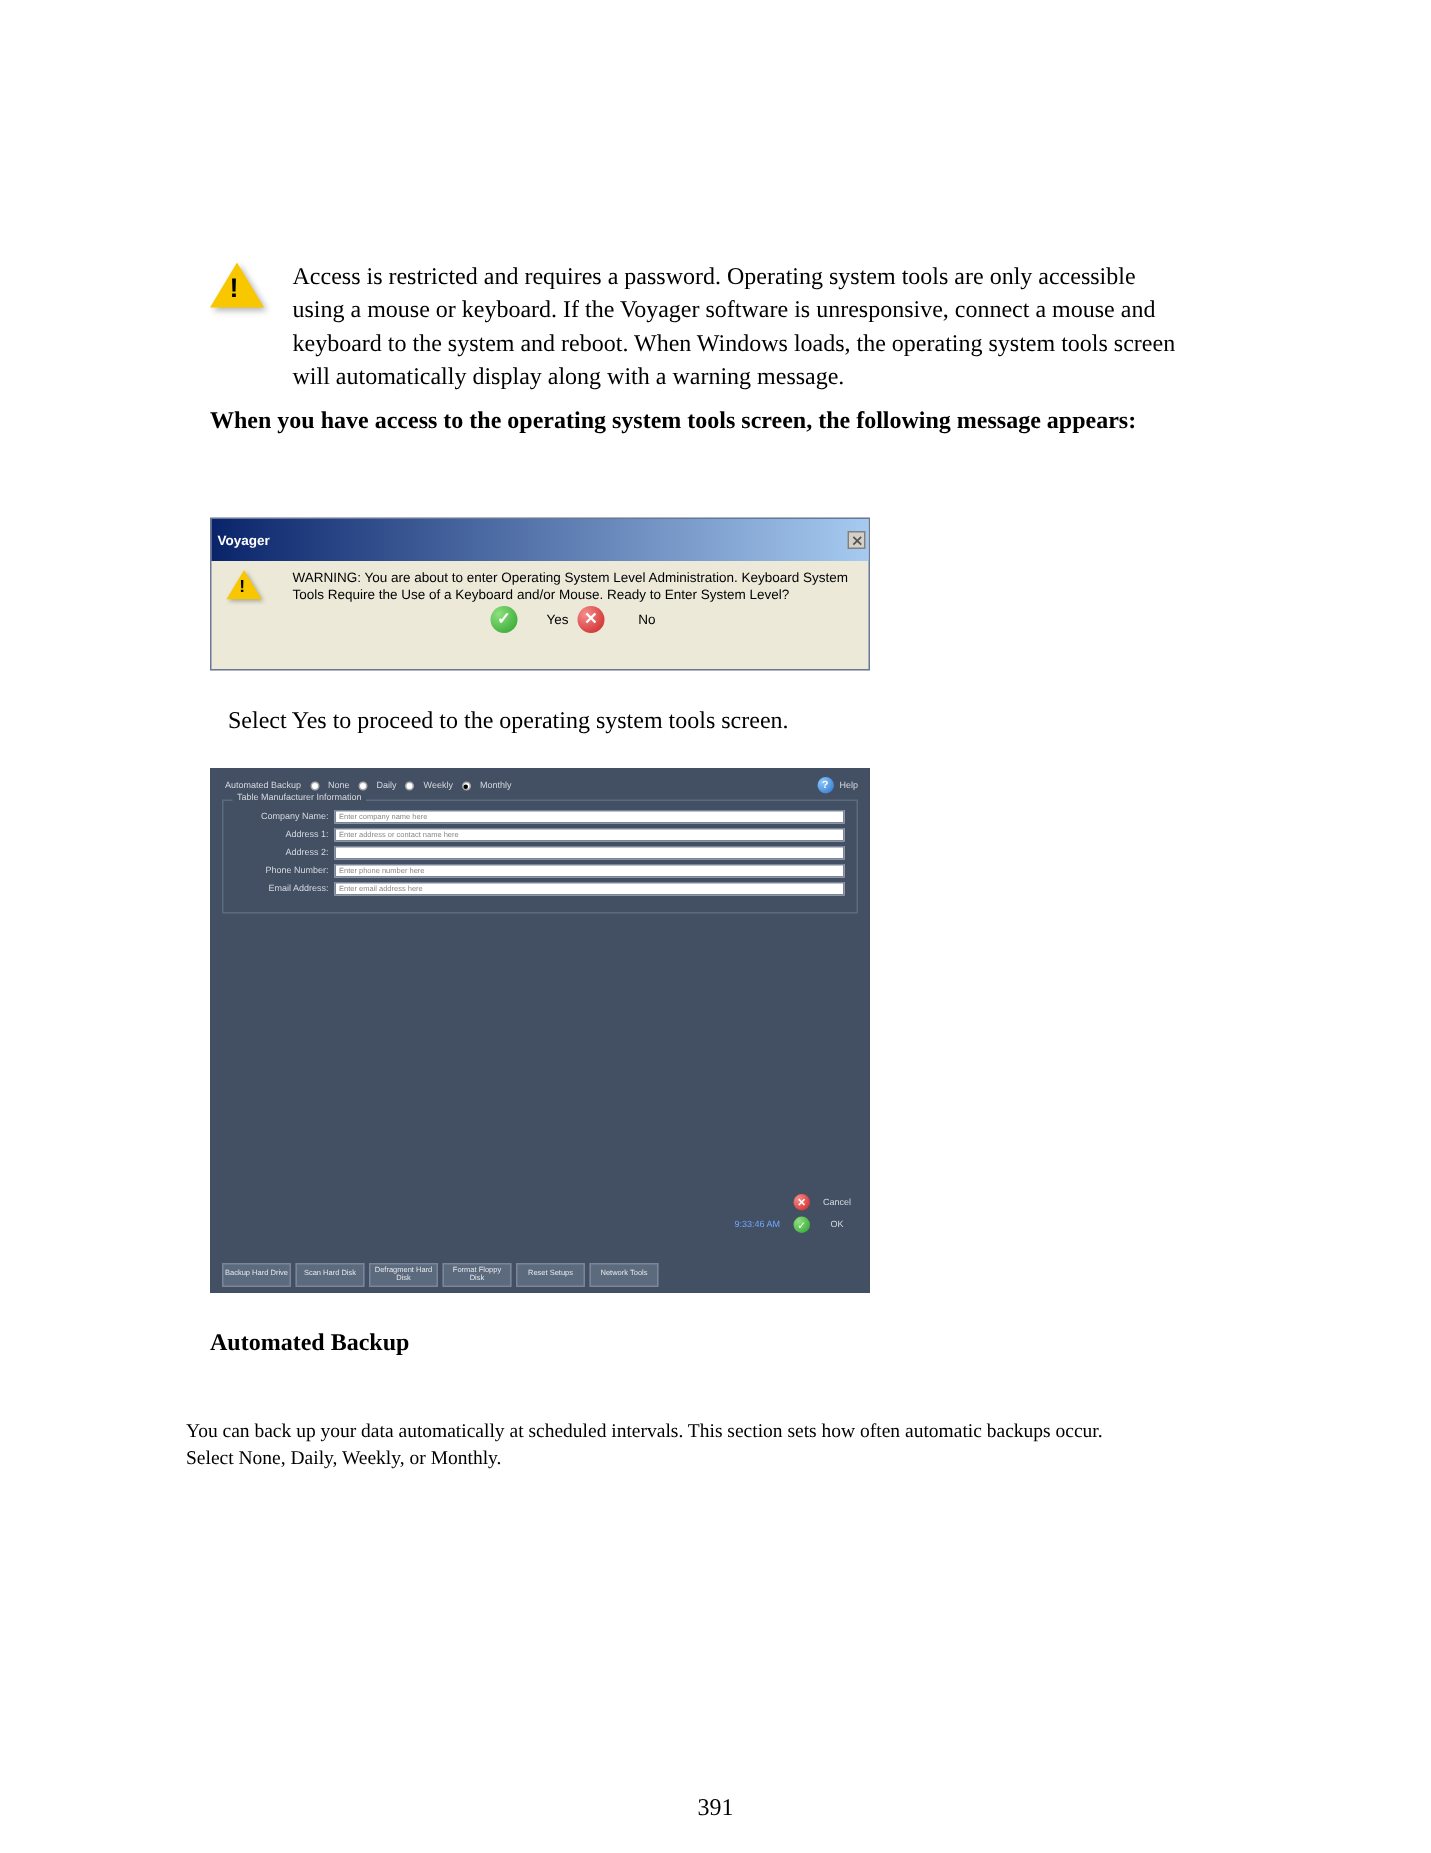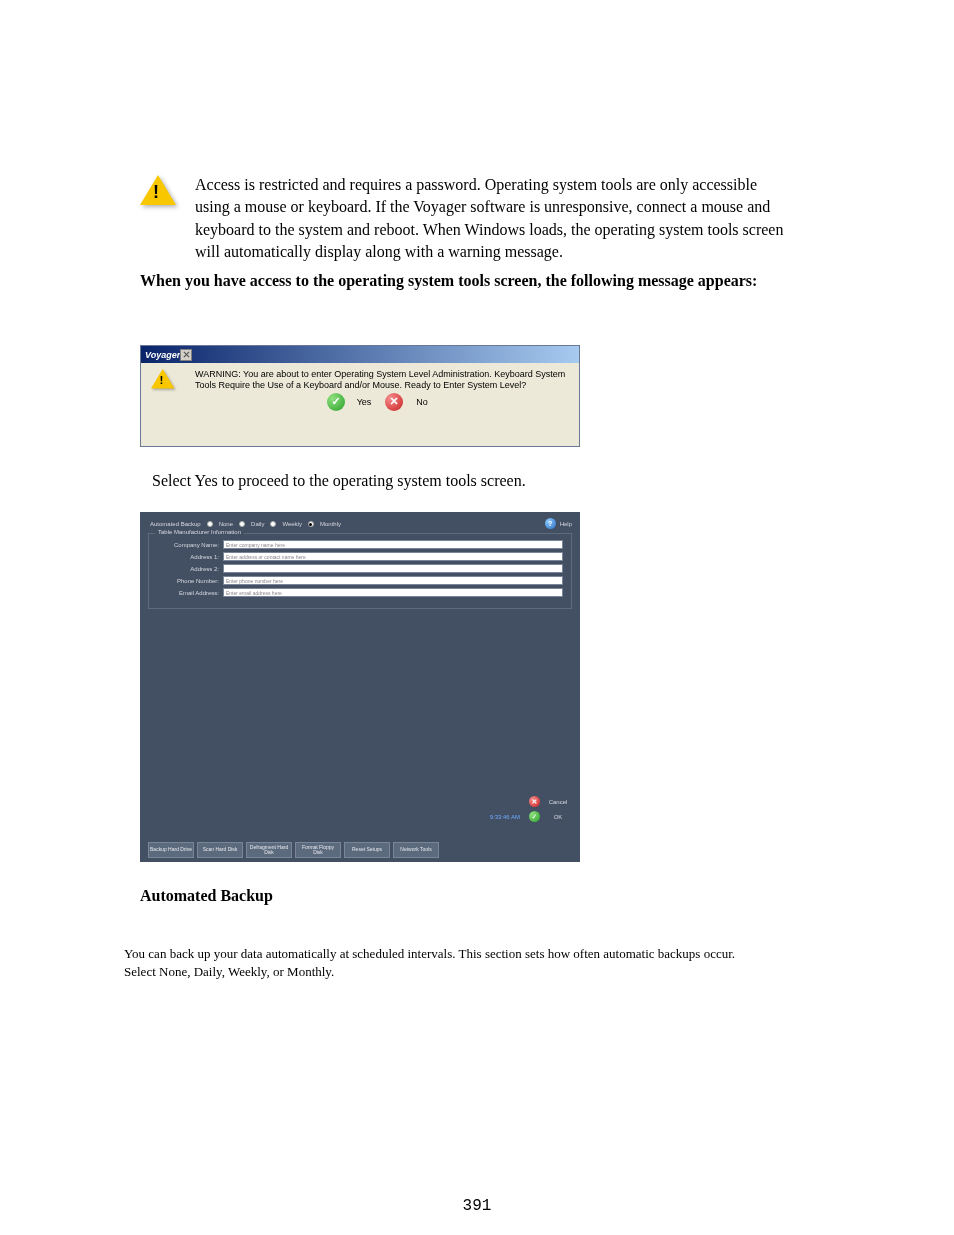--- a/index.html
+++ b/index.html
@@ -39,26 +39,26 @@
       position: absolute;
       left: 140px;
       top: 345px;
       width: 440px;
       height: 102px;
       border: 1px solid #6a7898;
       background: #ece9d8;
       font-family: Tahoma, Arial, sans-serif;
     }
     .dialog-titlebar {
-      height: 17px;
+      height: 28px;
       background: linear-gradient(to right, #0a246a, #a6caf0);
       display: flex;
       align-items: center;
+      justify-content: space-between;
       padding: 0 2px 0 4px;
-      font-style: italic;
     }
     .dialog-title { color: #fff; font-size: 9px; font-weight: bold; }
     .close-box {
       width: 12px; height: 12px;
       background: #d4d0c8;
       border: 1px solid #808080;
       display: flex;
       align-items: center;
       justify-content: center;
       font-size: 8px;
@@ -70,21 +70,21 @@
     .dialog-text { font-size: 9px; color: #000; line-height: 1.2; flex: 1; }
     .dialog-buttons { display: flex; justify-content: center; gap: 6px; margin-top: 2px; }
     .dlg-btn { display: flex; align-items: center; gap: 4px; cursor: pointer; }
     .btn-circle {
       width: 18px; height: 18px; border-radius: 50%;
       display: flex; align-items: center; justify-content: center;
       font-size: 11px; color: #fff; font-weight: bold;
     }
     .btn-circle.green { background: radial-gradient(circle at 30% 30%, #8ee07e, #2aa12a); }
     .btn-circle.red { background: radial-gradient(circle at 30% 30%, #f78c8c, #c82020); }
-    .dlg-btn-label { font-size: 9px; width: 30px; text-align: center; }
+    .dlg-btn-label { font-size: 9px; width: 30px; text-align: right; }
     
     .text-block-3 { position: absolute; left: 152px; top: 470px; width: 640px; font-size: 16px; line-height: 1.4; }
     
     
     .admin-screen {
       position: absolute;
       left: 140px;
       top: 512px;
       width: 440px;
       height: 350px;
@@ -118,21 +118,21 @@
     .rb-circle-ok { width: 11px; height: 11px; border-radius: 50%; background: radial-gradient(circle at 30% 30%, #8ee07e, #2aa12a); display: flex; align-items: center; justify-content: center; color: #fff; font-size: 7px; }
     
     .clock { position: absolute; right: 60px; bottom: 42px; color: #6fa8ff; font-size: 6px; }
     
     .tool-tabs { position: absolute; bottom: 4px; left: 8px; display: flex; gap: 3px; }
     .tool-tab { width: 46px; height: 16px; background: #5c6a7e; border: 1px solid #7a8599; display: flex; align-items: center; justify-content: center; text-align: center; font-size: 5px; line-height: 1.1; color: #e5e7ec; cursor: pointer; padding: 1px; }
     
     .text-block-4 { position: absolute; left: 140px; top: 885px; width: 640px; font-size: 16px; line-height: 1.4; }
     .text-block-5 { position: absolute; left: 124px; top: 945px; width: 640px; font-size: 13px; line-height: 1.4; }
     
-    .page-num { position: absolute; left: 0; right: 0; bottom: 20px; text-align: center; font-size: 16px; font-family: Liberation Mono, monospace; }
+    .page-num { position: absolute; left: 0; right: 0; bottom: 20px; text-align: center; font-size: 16px; }
   </style>
 </head>
 <body>
 
 <div class="warning-icon-top">
   <div class="warning-triangle"></div>
 </div>
 
 <div class="text-block-1">Access is restricted and requires a password. Operating system tools are only accessible using a mouse or keyboard. If the Voyager software is unresponsive, connect a mouse and keyboard to the system and reboot. When Windows loads, the operating system tools screen will automatically display along with a warning message.</div>
 <div class="text-block-2">When you have access to the operating system tools screen, the following message appears:</div>

